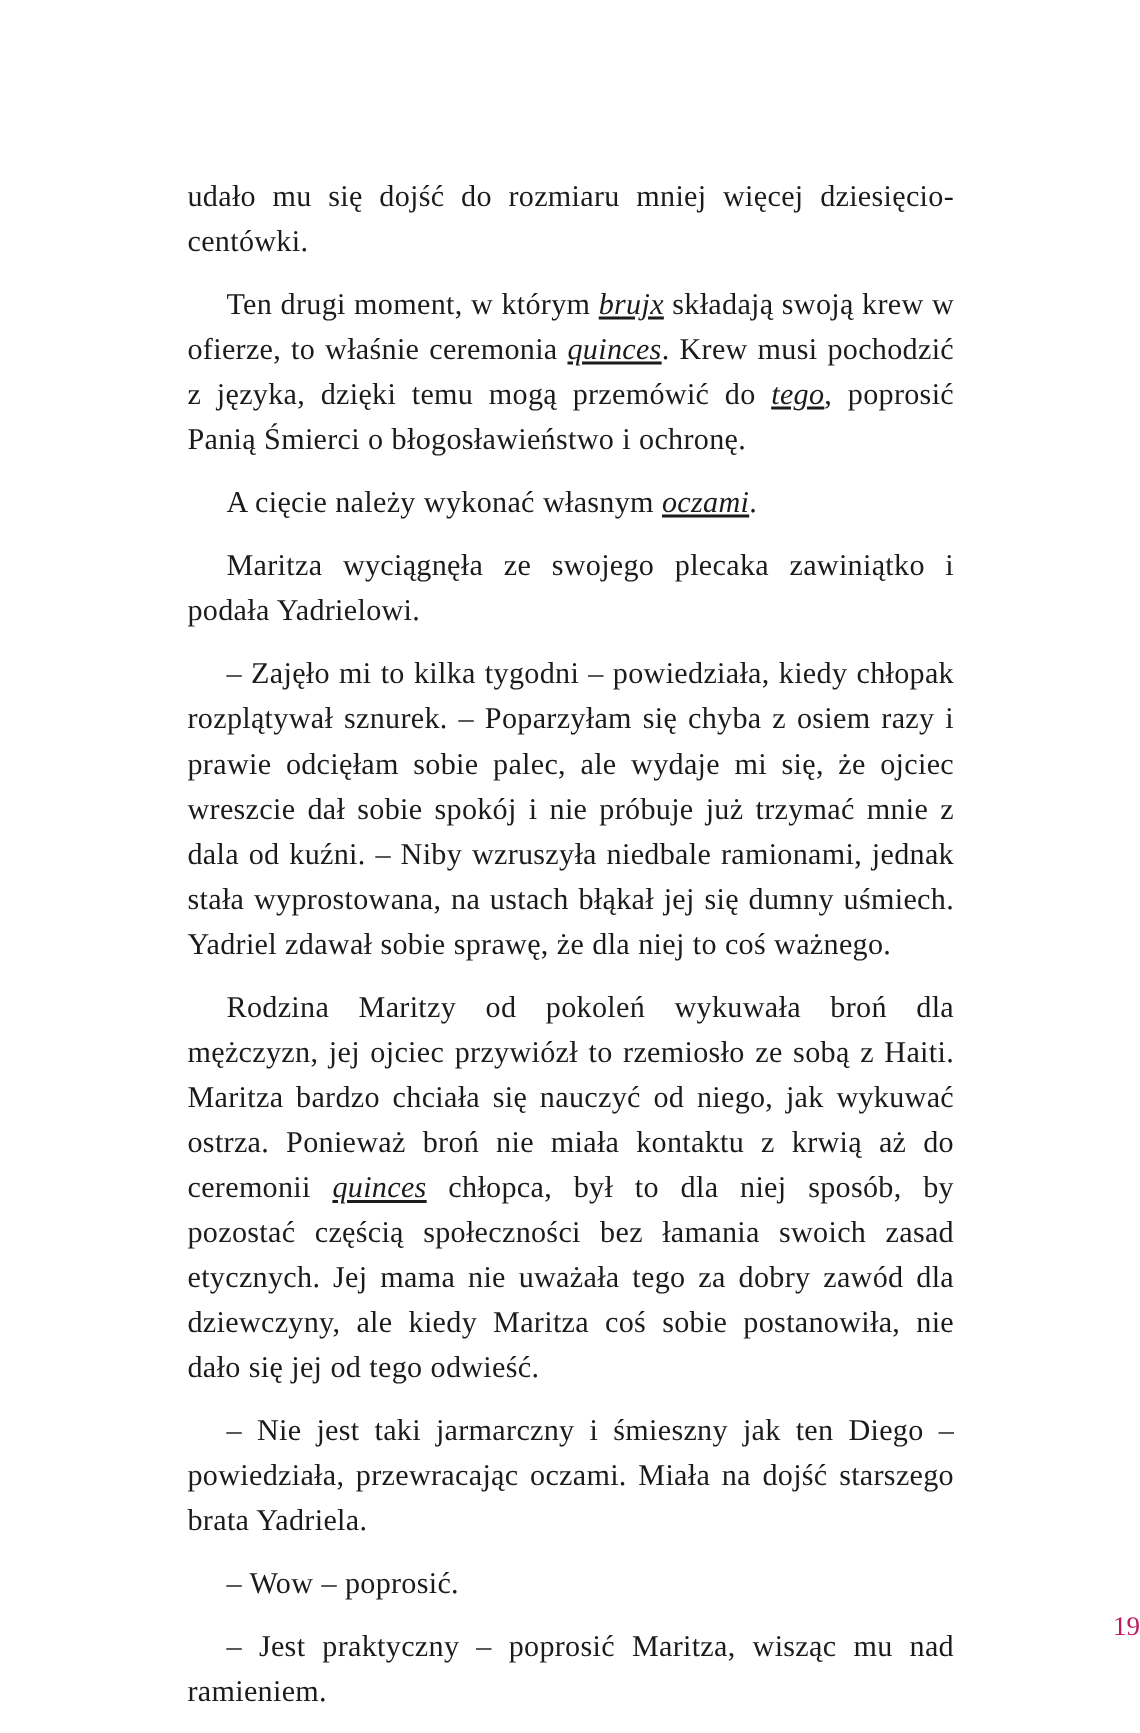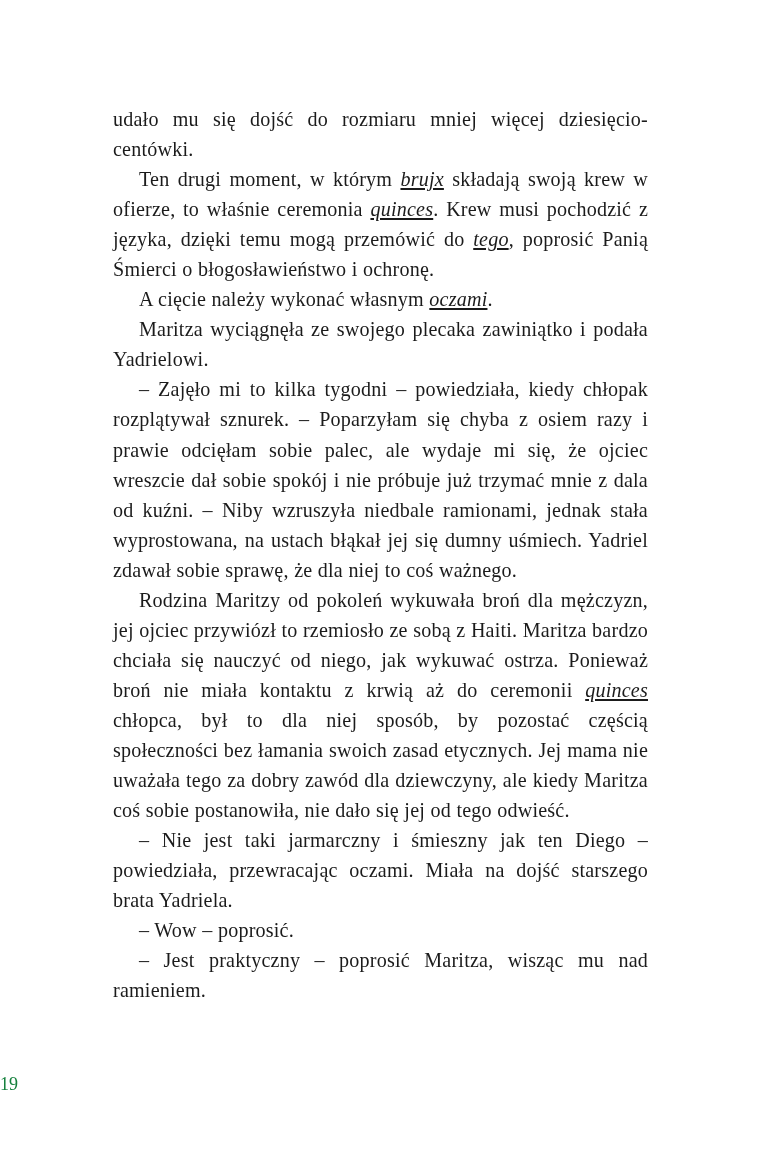--- a/index.html
+++ b/index.html
@@ -17,21 +17,21 @@
     color: #1b1b1b;
     -webkit-font-smoothing: antialiased;
   }
   .text-block {
     position: absolute;
     left: 113px;
     top: 104px;
     width: 535px;
   }
   .para {
-    margin: 0;
+    margin: 12px;
     font-size: 20.1px;
     line-height: 30.05px;
     text-align: justify;
     text-justify: inter-word;
     text-indent: 26px;
     hyphens: manual;
     -webkit-hyphens: manual;
     letter-spacing: 0.01em;
     word-spacing: 0.01em;
   }
@@ -43,24 +43,24 @@
   }
   .para em {
     font-style: italic;
     text-decoration: underline;
   }
   .folio {
     position: absolute;
     left: 0;
     right: 0;
     top: 1073px;
-    text-align: left;
+    text-align: right;
     font-size: 18px;
     line-height: 22px;
-    color: #15803d;
+    color: #be185d;
     font-family: "Liberation Serif", "DejaVu Serif", serif;
   }
 </style>
 </head>
 <body>
 
 <div class="page">
 
   <div class="text-block">
     <p class="para no-indent last-line-left">udało mu się dojść do rozmiaru mniej więcej dziesięcio-centówki.</p>

